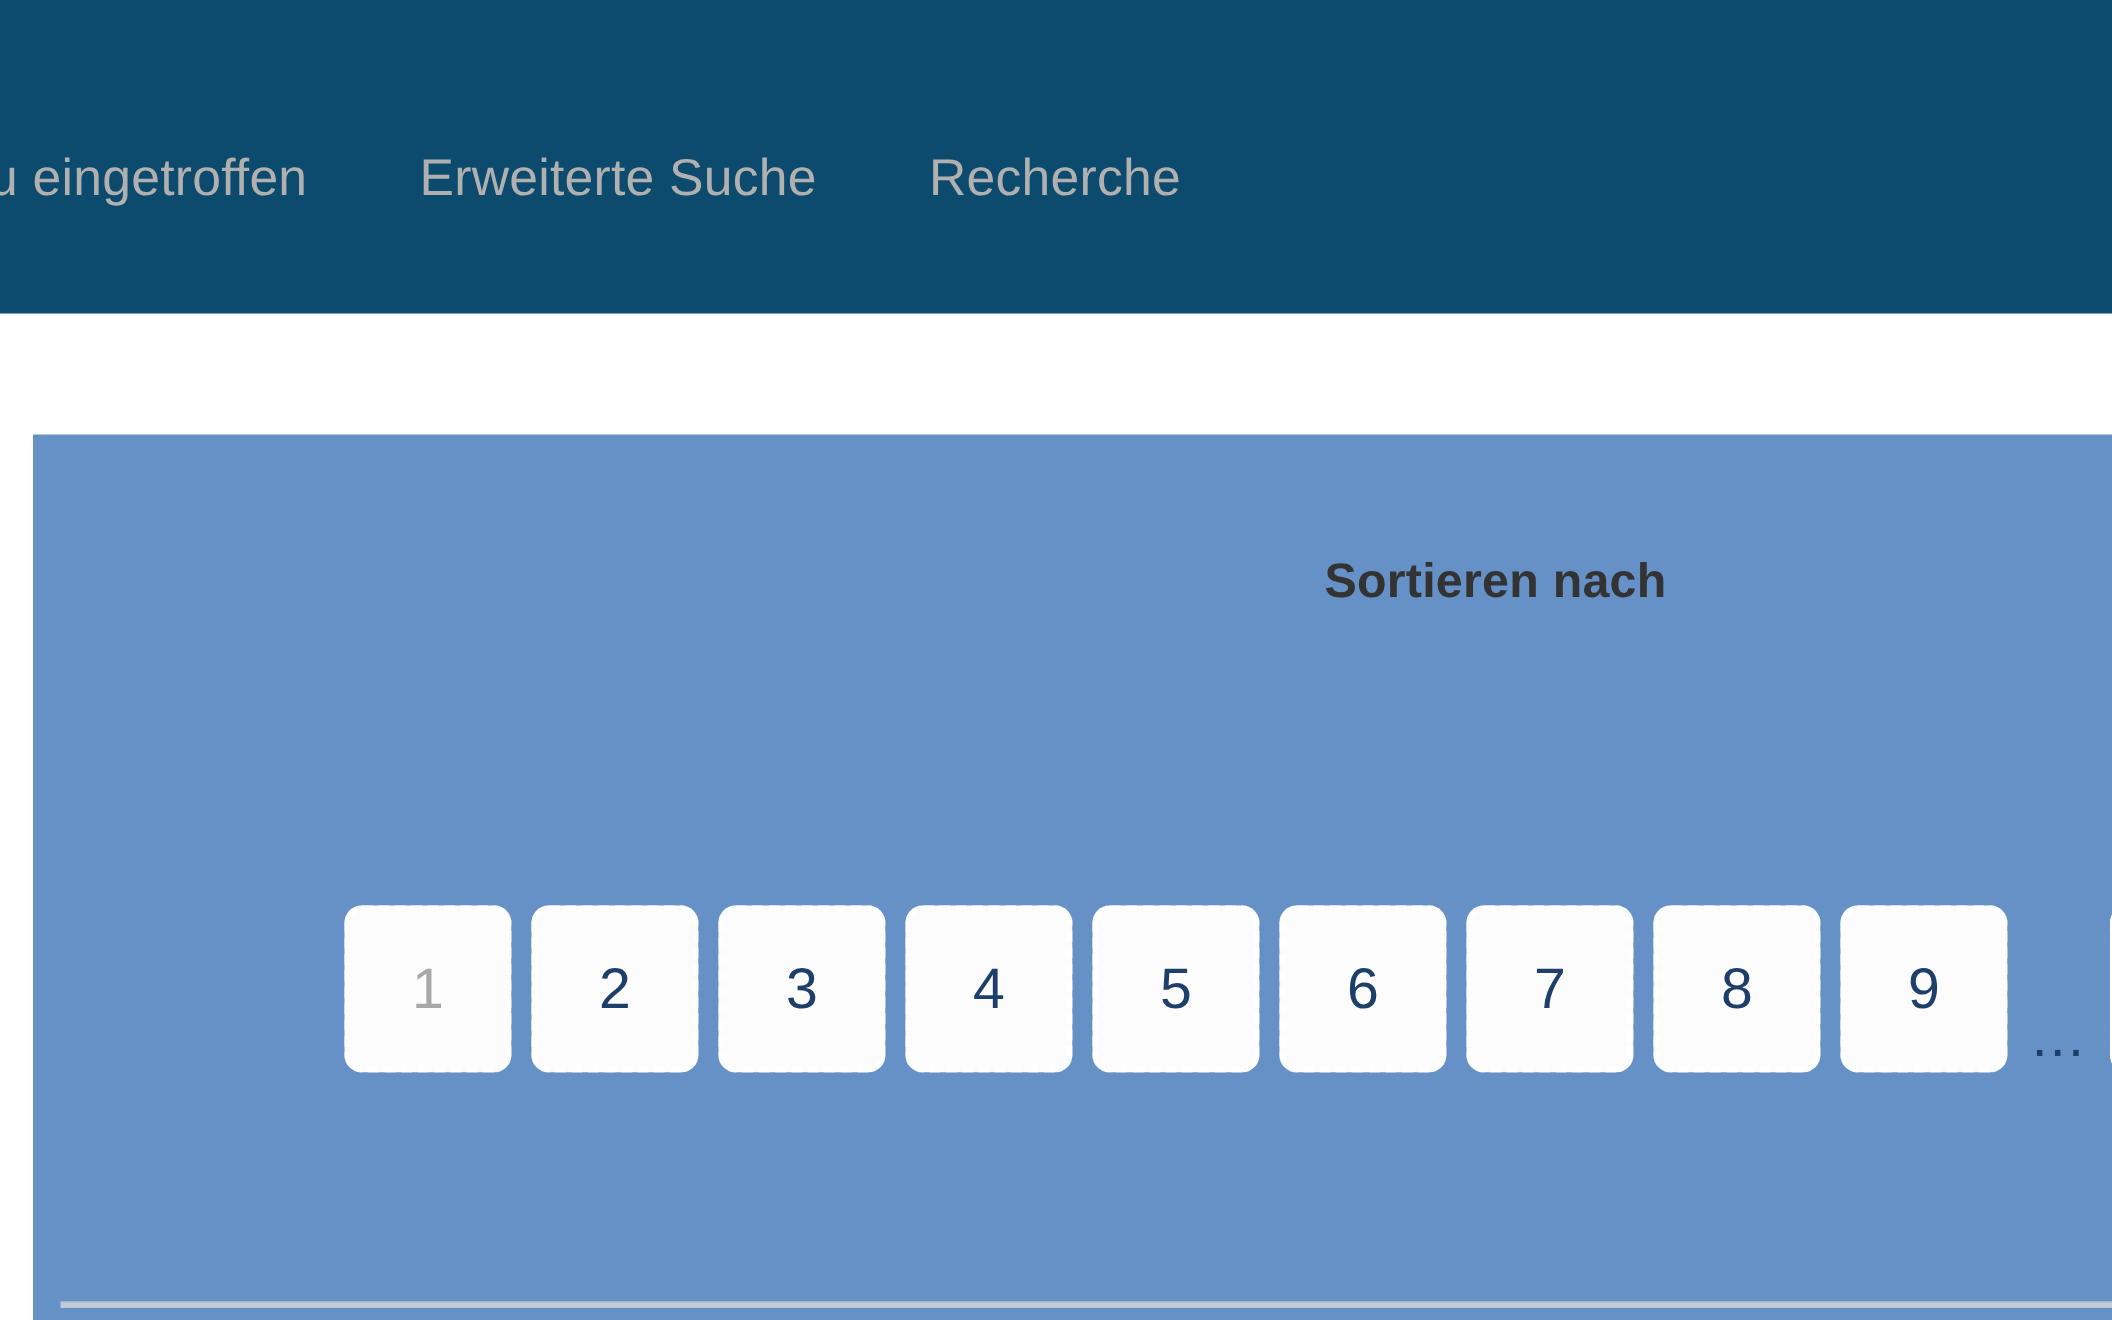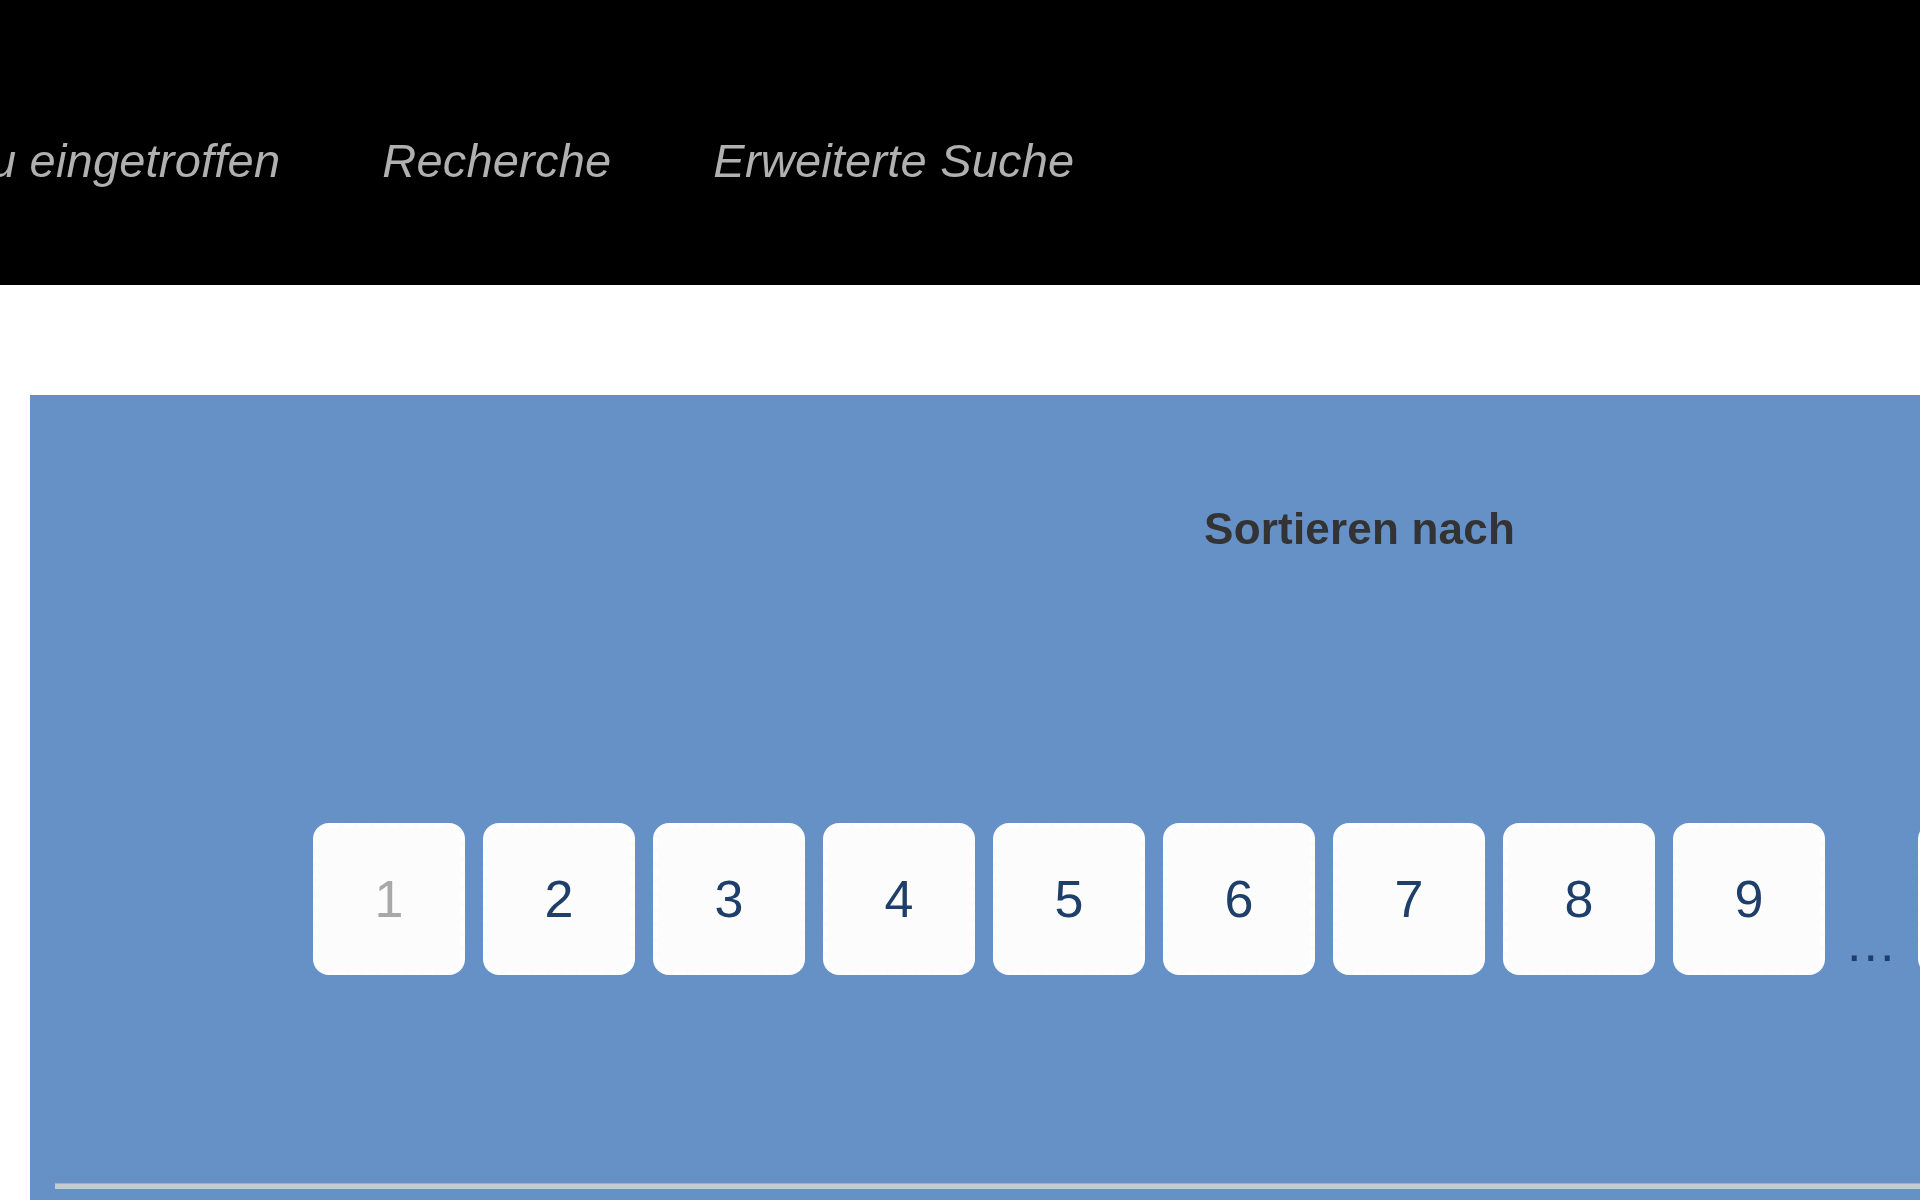--- a/index.html
+++ b/index.html
@@ -19,23 +19,22 @@
     background: #ffffff;
   }
 
   
   .nav-bar {
     position: absolute;
     left: 0;
     top: 0;
     width: 1920px;
     height: 285px;
-    background: #000000;
-    overflow: hidden;
-    font-style: italic;
+    background: #0c4a6e;
+    overflow: hidden;
   }
 
   .nav-list {
     position: absolute;
     left: -10px;
     top: 131px;
     display: flex;
     align-items: baseline;
     white-space: nowrap;
   }
@@ -174,22 +173,22 @@
   }
 </style>
 </head>
 <body>
 
 <div id="page">
 
   <nav class="nav-bar">
     <div class="nav-list">
       <span class="nav-item">u eingetroffen</span>
+      <span class="nav-item">Erweiterte Suche</span>
       <span class="nav-item">Recherche</span>
-      <span class="nav-item">Erweiterte Suche</span>
     </div>
   </nav>
 
   <section class="results-bar">
 
     <div class="sort-label">Sortieren nach</div>
 
 
     <div class="pagination">
       <div class="page-btn is-current">1</div>

